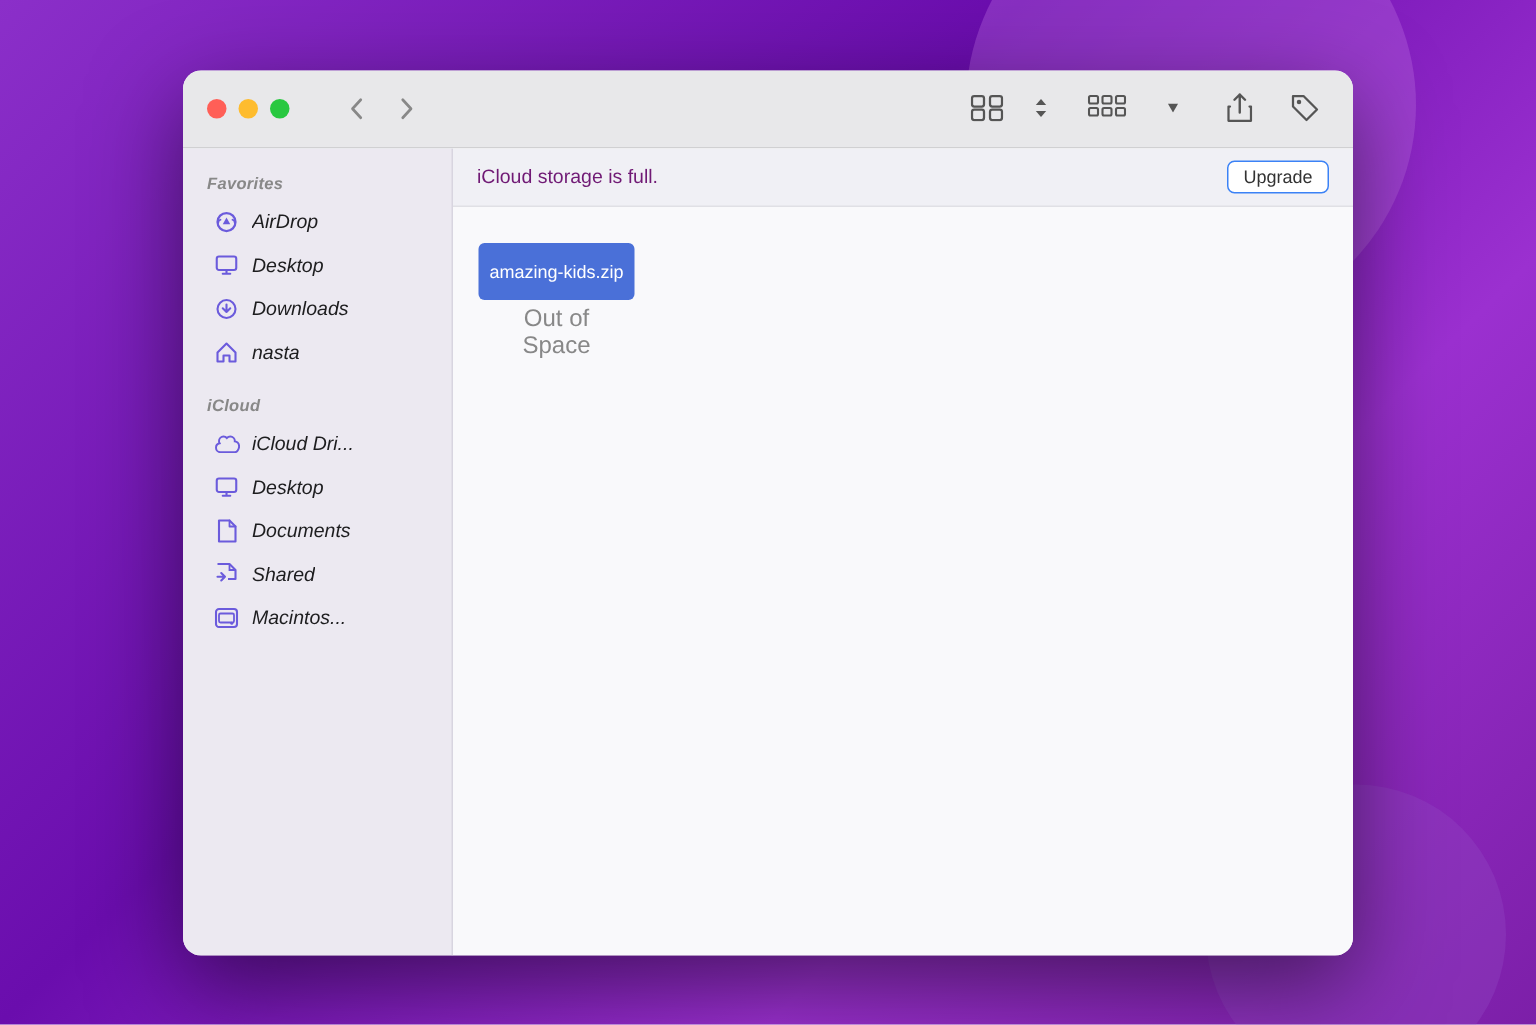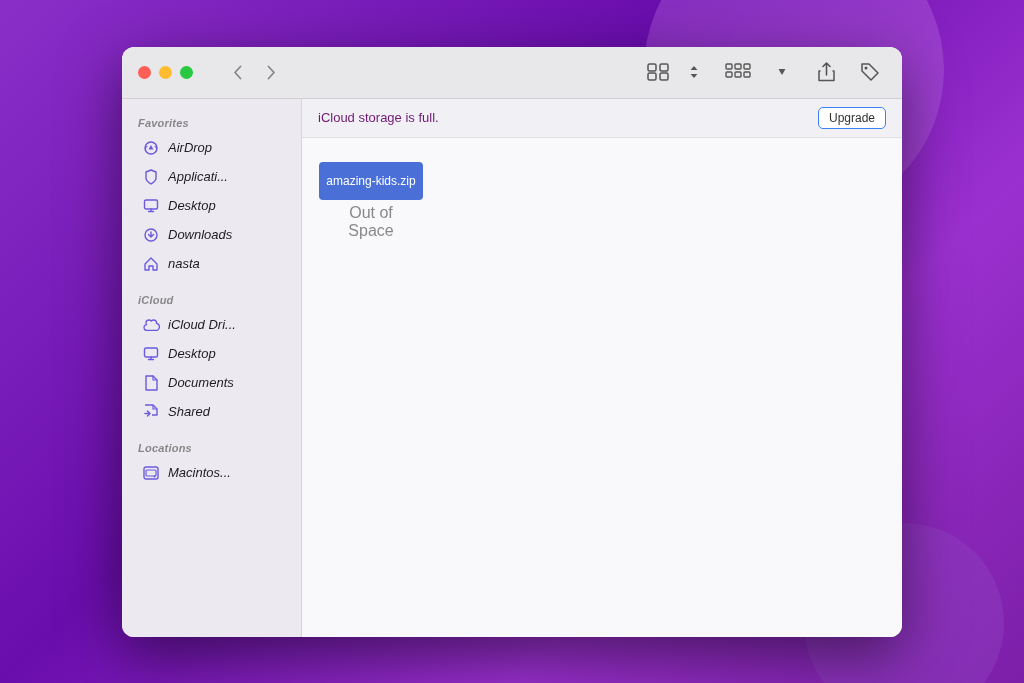--- a/index.html
+++ b/index.html
@@ -372,28 +372,20 @@
           <svg width="16" height="16" viewBox="0 0 16 16" fill="none">
             <circle cx="8" cy="8" r="6" stroke="#6b5bdc" stroke-width="1.5"></circle>
             <path d="M8 5L10.5 9.5H5.5L8 5Z" fill="#6b5bdc"></path>
             <path d="M4 6.5C4 6.5 2.5 7 2.5 8.5" stroke="#6b5bdc" stroke-width="1.2" stroke-linecap="round"></path>
             <path d="M12 6.5C12 6.5 13.5 7 13.5 8.5" stroke="#6b5bdc" stroke-width="1.2" stroke-linecap="round"></path>
           </svg>
         </div>
         <span class="sidebar-item-text">AirDrop</span>
       </div>
 
-      <div class="sidebar-item">
-        <div class="sidebar-icon">
-          <svg width="16" height="16" viewBox="0 0 16 16" fill="none">
-            <path d="M3 3L8 1L13 3L13 9C13 12 8 15 8 15C8 15 3 12 3 9V3Z" stroke="#6b5bdc" stroke-width="1.4" stroke-linejoin="round"></path>
-          </svg>
-        </div>
-        <span class="sidebar-item-text">Applicati...</span>
-      </div>
 
       <div class="sidebar-item">
         <div class="sidebar-icon">
           <svg width="16" height="16" viewBox="0 0 16 16" fill="none">
             <rect x="1.5" y="2" width="13" height="9" rx="1.5" stroke="#6b5bdc" stroke-width="1.4"></rect>
             <path d="M5.5 13.5H10.5M8 11V13.5" stroke="#6b5bdc" stroke-width="1.4" stroke-linecap="round"></path>
           </svg>
         </div>
         <span class="sidebar-item-text">Desktop</span>
       </div>
@@ -452,21 +444,20 @@
         <div class="sidebar-icon">
           <svg width="16" height="16" viewBox="0 0 16 16" fill="none">
             <path d="M2 1H10L14 5V11H9" stroke="#6b5bdc" stroke-width="1.4" stroke-linejoin="round"></path>
             <path d="M10 1V5H14" stroke="#6b5bdc" stroke-width="1.2"></path>
             <path d="M2 9.5H7M4.5 7L7 9.5L4.5 12" stroke="#6b5bdc" stroke-width="1.4" stroke-linecap="round" stroke-linejoin="round"></path>
           </svg>
         </div>
         <span class="sidebar-item-text">Shared</span>
       </div>
 
-      <div class="sidebar-section-label" style="margin-top:10px;">Locations</div>
 
       <div class="sidebar-item">
         <div class="sidebar-icon">
           <svg width="16" height="14" viewBox="0 0 16 14" fill="none">
             <rect x="1" y="1" width="14" height="12" rx="2" stroke="#6b5bdc" stroke-width="1.4"></rect>
             <rect x="3" y="4" width="10" height="6" rx="1" stroke="#6b5bdc" stroke-width="1.2"></rect>
             <circle cx="11.5" cy="10.5" r="1" fill="#6b5bdc"></circle>
           </svg>
         </div>
         <span class="sidebar-item-text">Macintos...</span>

